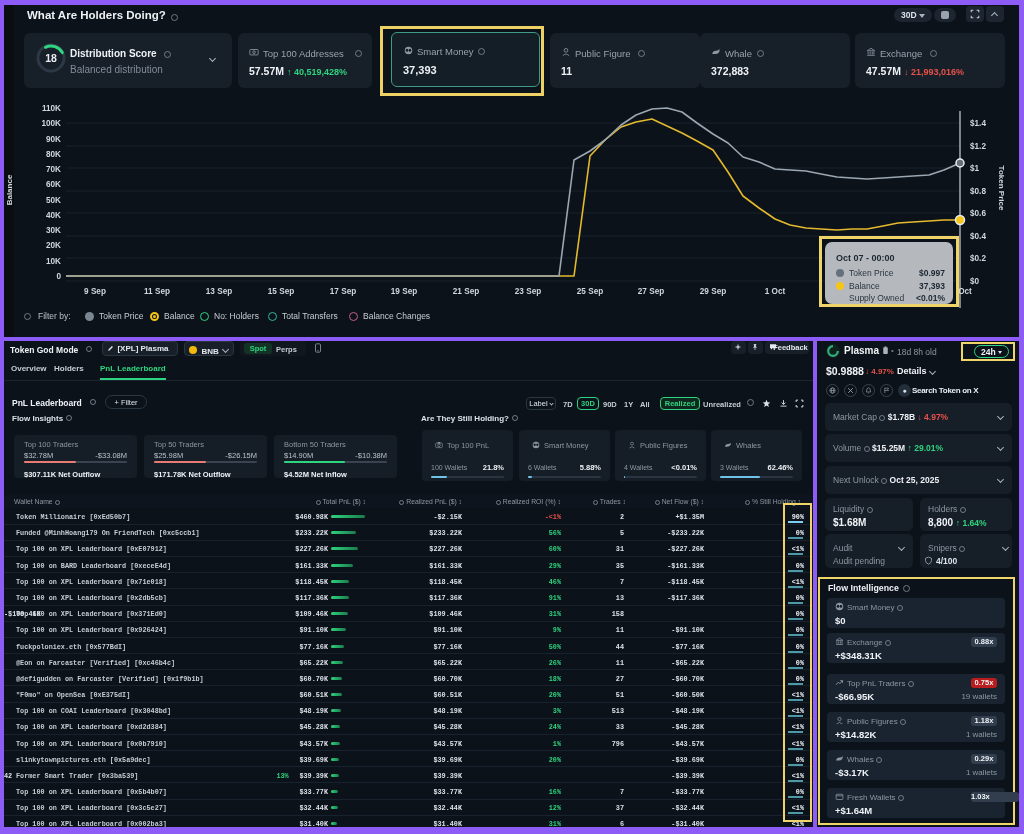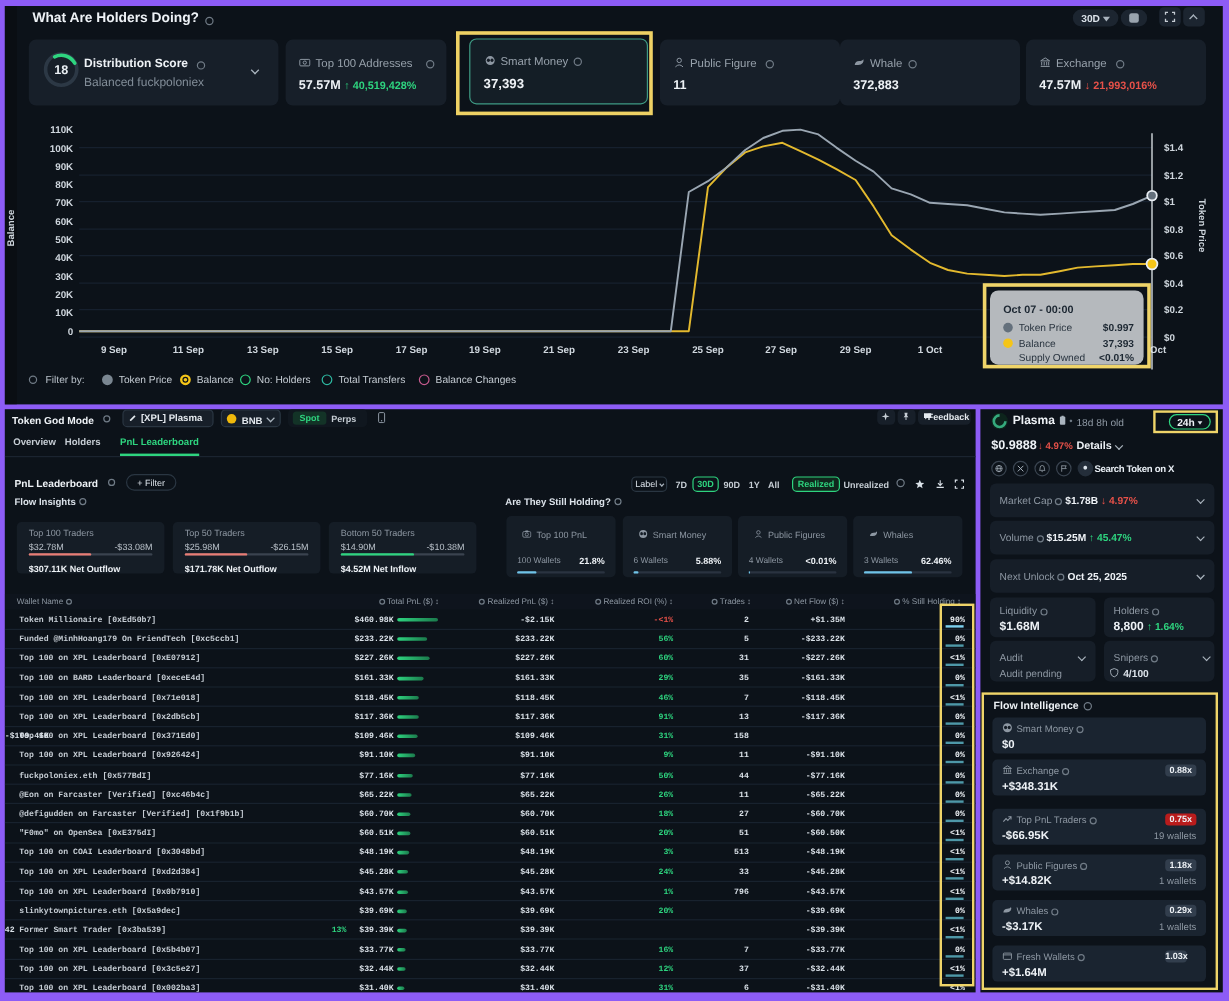--- a/index.html
+++ b/index.html
@@ -31,21 +31,21 @@
       <span class="chevup ab" style="left:6px;top:7px"></span>
     </div>
 <div class="card" style="left:20px;top:28px;width:208px;height:55px"></div>
 <svg class="ab" style="left:31px;top:37px" width="32" height="32" viewBox="0 0 32 32">
 <circle cx="16" cy="16" r="13" fill="none" stroke="#2c3845" stroke-width="3"></circle>
 <path d="M 10.5 5.3 A 13 13 0 0 1 27.3 10.6" fill="none" stroke="#2ed47f" stroke-width="3" stroke-linecap="round"></path>
 <text x="16" y="20" fill="#e8edf2" font-size="10.5" font-weight="bold" text-anchor="middle" font-family="Liberation Sans">18</text>
     </svg>
 <div class="ab b" style="left:66px;top:43px;font-size:10px;color:#eef2f6">Distribution Score</div>
 <div class="ab info" style="left:160px;top:46px"></div>
-<div class="ab" style="left:66px;top:59px;font-size:10px;color:#828d98">Balanced fuckpoloniex</div>
+<div class="ab" style="left:66px;top:59px;font-size:10px;color:#828d98">Balanced distribution</div>
 <span class="chev ab" style="left:206px;top:51px"></span>
 <div class="card" style="left:234px;top:28px;width:134px;height:55px"></div>
     <svg class="ab" style="left:245px;top:42px" width="10" height="10" viewBox="0 0 12 12">
       <rect x="1" y="3" width="10" height="6.5" rx="1" fill="none" stroke="#8d97a2"></rect>
       <circle cx="6" cy="6.2" r="1.6" fill="none" stroke="#8d97a2"></circle>
     </svg>
     <div class="ab" style="left:259px;top:43px;font-size:9.5px;color:#98a2ac">Top 100 Addresses</div>
     <div class="ab info" style="left:351px;top:45px"></div>
     <div class="ab b" style="left:245px;top:60px;font-size:10.5px;color:#eef2f6">57.57M <span style="color:#2ed47f;font-size:9px">↑ 40,519,428%</span></div>
 <div class="ab" style="left:376px;top:21px;width:164px;height:70px;border:3px solid #eed164"></div>
@@ -532,21 +532,21 @@
 <div class="ab" style="left:63px;top:47px;width:13px;height:13px;border:1px solid #3a4450;border-radius:50%"></div>
 <svg class="ab" style="left:66px;top:50px" width="7" height="7" viewBox="0 0 12 12">
         <path d="M3 1.5 V10.5 M3 2 H9.5 L8 4 L9.5 6 H3" stroke="#aab4be" fill="none"></path>
       </svg>
 <div class="ab" style="left:81px;top:47px;width:13px;height:13px;border-radius:50%;background:#242e3a;color:#dbe2e9;font-size:7px;text-align:center;line-height:13px">●</div>
 <div class="ab" style="left:95px;top:49px;font-size:8px;font-weight:bold;letter-spacing:-0.3px;color:#e8eef4">Search Token on X</div>
 <div class="ab" style="left:8px;top:66px;width:187px;height:28px;background:#161e28;border-radius:5px"></div>
 <div class="ab" style="left:16px;top:75px;font-size:8.5px;color:#8d97a2">Market Cap <span class="info" style="width:6px;height:6px"></span> <span class="b" style="color:#eef2f6">$1.78B</span> <span class="b" style="color:#e85149">↓ 4.97%</span></div>
 <span class="chev ab" style="left:181px;top:77px"></span>
 <div class="ab" style="left:8px;top:97px;width:187px;height:28px;background:#161e28;border-radius:5px"></div>
-<div class="ab" style="left:16px;top:106px;font-size:8.5px;color:#8d97a2">Volume <span class="info" style="width:6px;height:6px"></span> <span class="b" style="color:#eef2f6">$15.25M</span> <span class="b" style="color:#2ed47f">↑ 45.47%</span></div>
+<div class="ab" style="left:16px;top:106px;font-size:8.5px;color:#8d97a2">Volume <span class="info" style="width:6px;height:6px"></span> <span class="b" style="color:#eef2f6">$15.25M</span> <span class="b" style="color:#2ed47f">↑ 29.01%</span></div>
 <span class="chev ab" style="left:181px;top:108px"></span>
 <div class="ab" style="left:8px;top:129px;width:187px;height:28px;background:#161e28;border-radius:5px"></div>
 <div class="ab" style="left:16px;top:138px;font-size:8.5px;color:#8d97a2">Next Unlock <span class="info" style="width:6px;height:6px"></span> <span class="b" style="color:#eef2f6">Oct 25, 2025</span></div>
 <span class="chev ab" style="left:181px;top:140px"></span>
 <div class="ab" style="left:8px;top:161px;width:88px;height:33px;background:#161e28;border-radius:5px"></div>
 <div class="ab" style="left:16px;top:167px;font-size:8.5px;color:#8d97a2">Liquidity <span class="info" style="width:6px;height:6px"></span></div>
 <div class="ab b" style="left:16px;top:180px;font-size:10px;color:#eef2f6">$1.68M</div>
 <div class="ab" style="left:103px;top:161px;width:92px;height:33px;background:#161e28;border-radius:5px"></div>
 <div class="ab" style="left:111px;top:167px;font-size:8.5px;color:#8d97a2">Holders <span class="info" style="width:6px;height:6px"></span></div>
 <div class="ab b" style="left:111px;top:180px;font-size:10px;color:#eef2f6">8,800 <span style="font-size:8.5px;color:#2ed47f">↑ 1.64%</span></div>
@@ -605,15 +605,15 @@
       <div class="ab" style="left:30px;top:418px;font-size:8px;color:#8d97a2">Whales <span class="info" style="width:6px;height:6px"></span></div>
       <div class="ab b" style="left:154px;top:417px;width:26px;height:10px;background:#323e4d;border-radius:3px;color:#eef2f6;font-size:7.5px;text-align:center;line-height:10px">0.29x</div>
       <div class="ab b" style="left:18px;top:430px;font-size:9.5px;color:#eef2f6">-$3.17K</div>
       <div class="ab" style="left:18px;top:431px;width:162px;text-align:right;font-size:8px;color:#8d97a2">1 wallets</div>
 <div class="ab" style="left:10px;top:451px;width:178px;height:30px;background:#1a2430;border-radius:4px"></div>
       <svg class="ab" style="left:18px;top:455px" width="9" height="9" viewBox="0 0 12 12">
         <rect x="1.5" y="3" width="9" height="7" rx="1" fill="none" stroke="#8d97a2"></rect>
         <path d="M1.5 5 H10.5" stroke="#8d97a2"></path>
       </svg>
       <div class="ab" style="left:30px;top:456px;font-size:8px;color:#8d97a2">Fresh Wallets <span class="info" style="width:6px;height:6px"></span></div>
-      <div class="ab b" style="left:154px;top:455px;width:18px;height:10px;background:#323e4d;border-radius:3px;color:#eef2f6;font-size:7.5px;text-align:center;line-height:10px">1.03x</div>
+      <div class="ab b" style="left:154px;top:455px;width:48px;height:10px;background:#323e4d;border-radius:3px;color:#eef2f6;font-size:7.5px;text-align:left;line-height:10px">1.03x</div>
       <div class="ab b" style="left:18px;top:468px;font-size:9.5px;color:#eef2f6">+$1.64M</div>
 </div>
   </div>
 </body></html>

